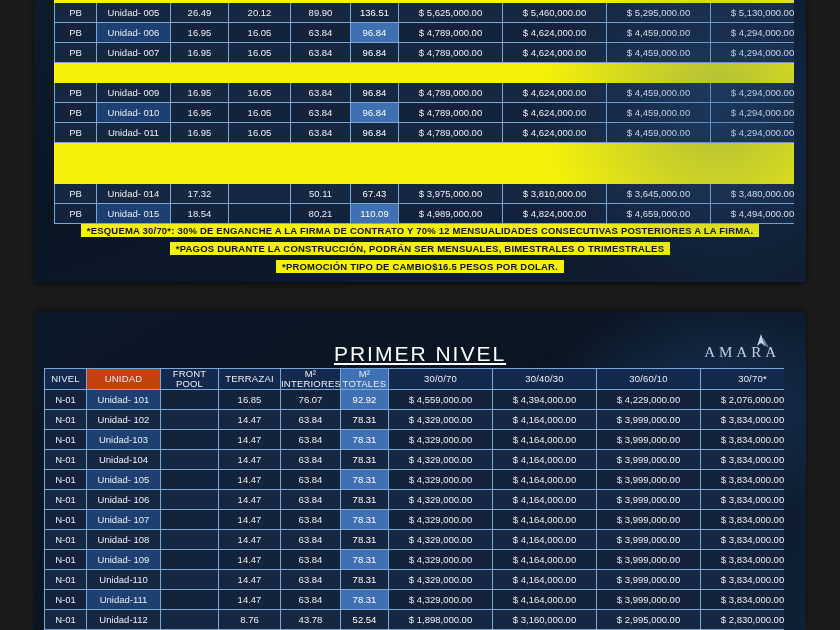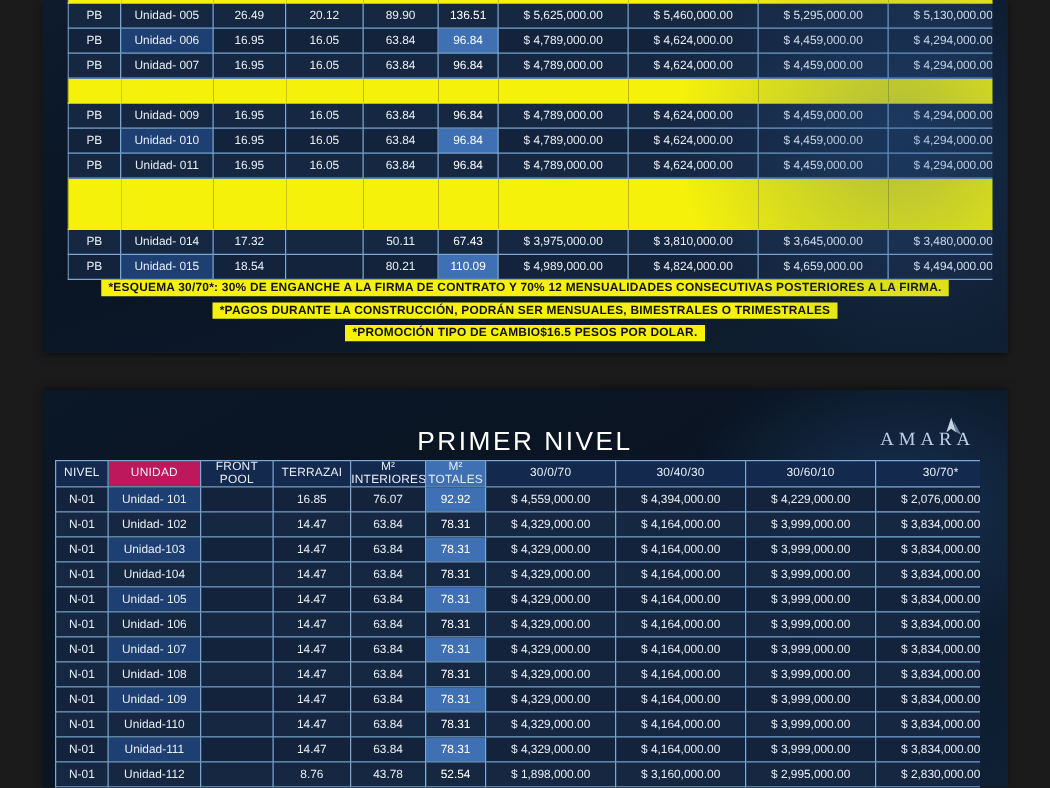--- a/index.html
+++ b/index.html
@@ -157,20 +157,21 @@
     height: 56px;
   }
   .panel-title {
     position: absolute;
     left: 0; right: 0;
     top: 30px;
     text-align: center;
     color: #ffffff;
     font-size: 21px;
     letter-spacing: 2px;
+    text-decoration: underline;
   }
   .logo {
     position: absolute;
     right: 26px;
     top: 32px;
     color: #dce6f2;
     font-size: 15px;
     letter-spacing: 4px;
     font-family: "Liberation Serif", serif;
   }
@@ -193,21 +194,21 @@
   thead th {
     background: #13294d;
     color: #ffffff;
     font-size: 9px;
     font-weight: normal;
     height: 38px;
     line-height: 1.05;
     letter-spacing: 0.2px;
     margin-top: 28px;
   }
-  thead th.unidad-h { background: #be185d; }
+  thead th.unidad-h { background: #c2410c; }
   thead th.mtot-h { background: #3f70b4; }
 
   .hidden-overflow { overflow: hidden; }
 </style>
 </head>
 <body>
 
 <div class="page">
 
 

